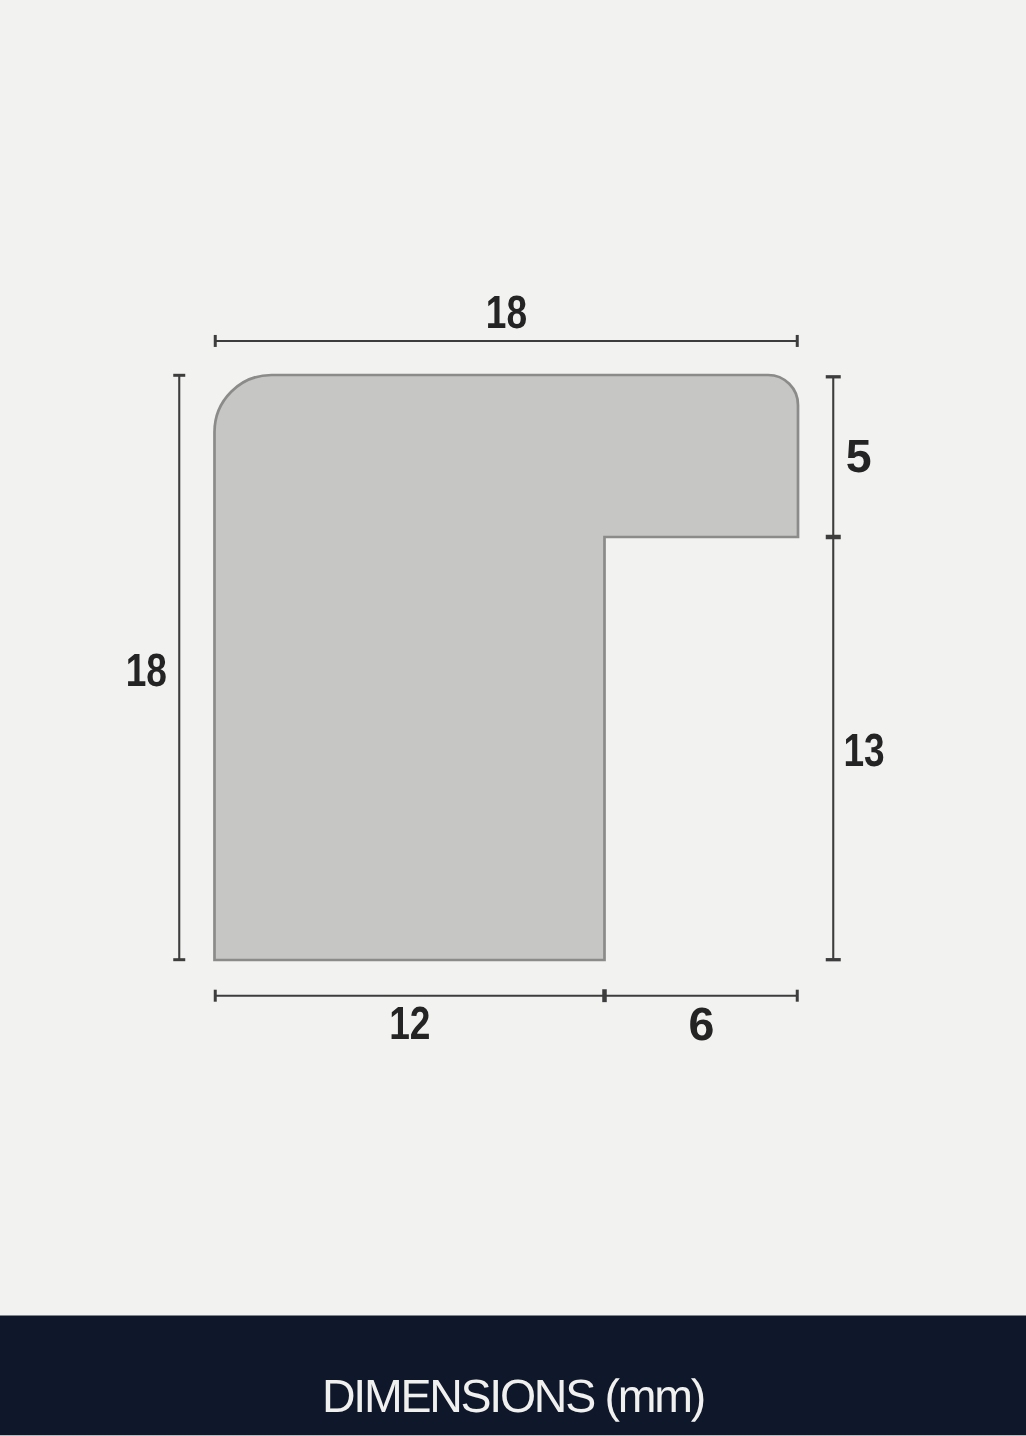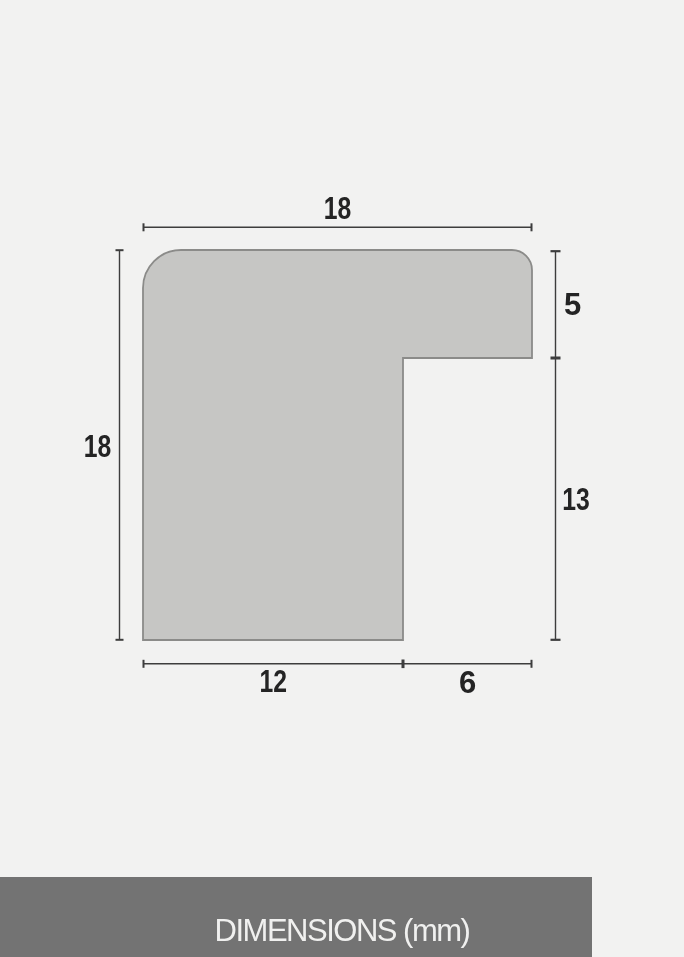--- a/index.html
+++ b/index.html
@@ -1,19 +1,19 @@
 <!DOCTYPE html>
 <html><head>
 <meta charset="utf-8">
 <style>
   html,body{margin:0;padding:0;}
   body{width:684px;height:957px;background:#f2f2f1;overflow:hidden;position:relative;
        font-family:"Liberation Sans", sans-serif;}
   svg text{font-family:"Liberation Sans", sans-serif;font-weight:bold;fill:#242424;}
-  #bar{position:absolute;left:0;top:877px;width:592px;height:80px;background:#737373;}
+  #bar{position:absolute;left:0;top:877px;width:684px;height:80px;background:#0f172a;}
   #bar span{position:absolute;left:0;top:0;width:684px;text-align:center;
     font-size:31px;color:#f0f0ef;line-height:80px;letter-spacing:-1.5px;font-weight:normal;top:14px;}
 </style>
 </head>
 <body>
 
 <svg width="684" height="957" viewBox="0 0 684 957" style="position:absolute;left:0;top:0;">
 
   <g>
     <path d="M 143 640 L 143 288 A 38 38 0 0 1 181 250 L 512 250 A 20 20 0 0 1 532 270 L 532 358 L 403 358 L 403 640 Z" fill="#c6c6c4" stroke="#8b8b89" stroke-width="1.8"></path>

